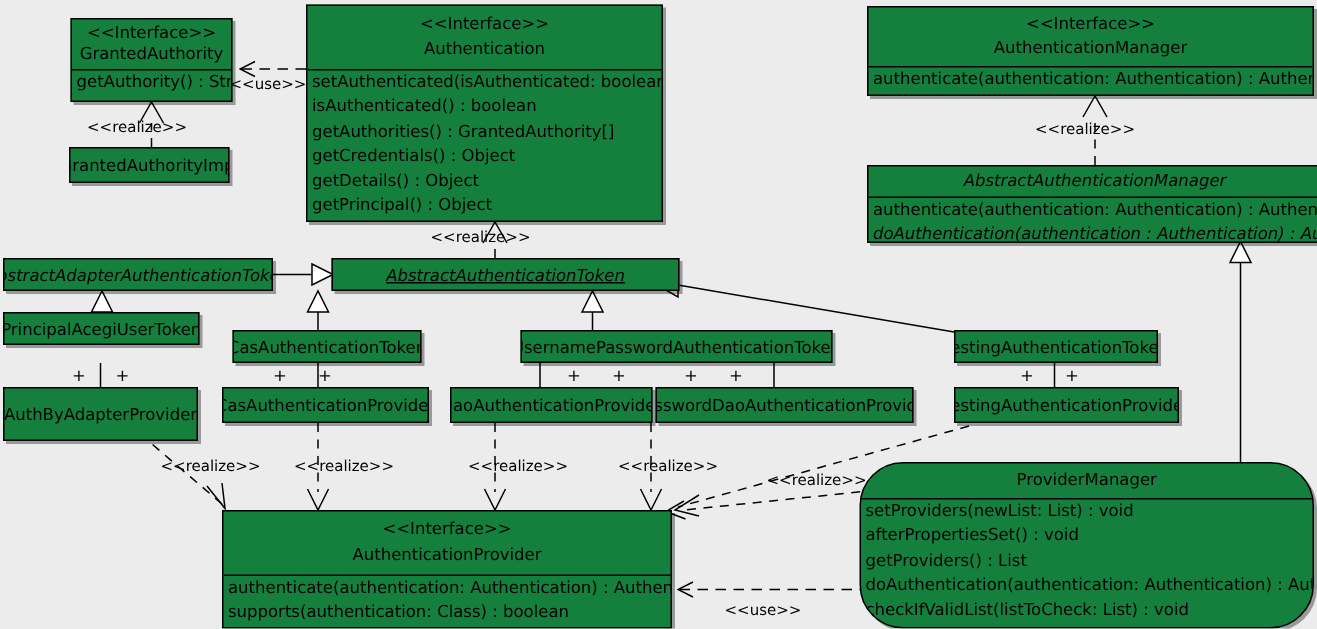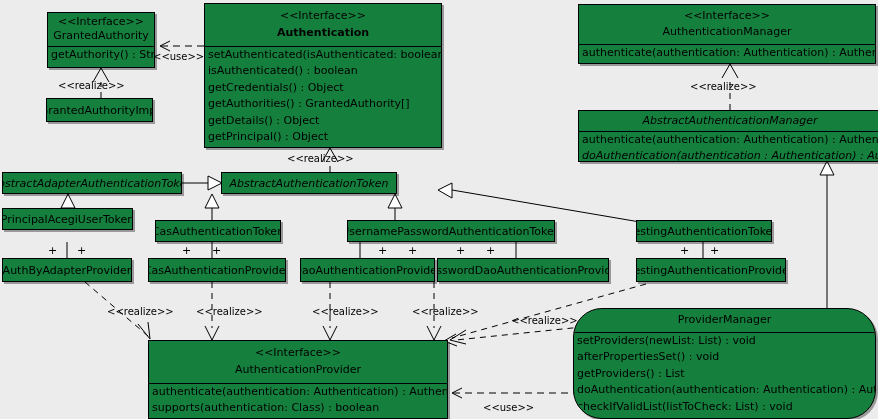--- a/index.html
+++ b/index.html
@@ -161,27 +161,27 @@
     </div>
   </div>
 
   <div class="box simple" style="left:46px;top:98px;width:107px;height:24px;">
     <span>GrantedAuthorityImpl</span>
   </div>
 
   <div class="box" style="left:204px;top:3px;width:238px;height:145px;">
     <div class="hdr" style="padding-top:5px;padding-bottom:6px;">
       <span class="stereo">&lt;&lt;Interface&gt;&gt;</span>
-      <span class="cname" style="margin-top:3px;font-weight:bold;">Authentication</span>
+      <span class="cname" style="margin-top:3px;">Authentication</span>
     </div>
     <div class="sep members">
       <div class="m">setAuthenticated(isAuthenticated: boolean) : void</div>
       <div class="m">isAuthenticated() : boolean</div>
+      <div class="m">getAuthorities() : GrantedAuthority[]</div>
       <div class="m">getCredentials() : Object</div>
-      <div class="m">getAuthorities() : GrantedAuthority[]</div>
       <div class="m">getDetails() : Object</div>
       <div class="m">getPrincipal() : Object</div>
     </div>
   </div>
 
   <div class="box" style="left:578px;top:4px;width:298px;height:60px;">
     <div class="hdr" style="padding-top:4px;padding-bottom:5px;">
       <span class="stereo">&lt;&lt;Interface&gt;&gt;</span>
       <span class="cname" style="margin-top:2px;">AuthenticationManager</span>
     </div>
@@ -197,21 +197,21 @@
     <div class="sep members">
       <div class="m">authenticate(authentication: Authentication) : Authentication</div>
       <div class="m it">doAuthentication(authentication : Authentication) : Authentication</div>
     </div>
   </div>
 
   <div class="box simple" style="left:2px;top:172px;width:180px;height:22px;">
     <span class="italic">AbstractAdapterAuthenticationToken</span>
   </div>
 
-  <div class="box simple" style="left:221px;top:172px;width:176px;height:22px;">
+  <div class="box simple" style="left:221px;top:172px;width:232px;height:22px;text-decoration:underline;">
     <span class="italic">AbstractAuthenticationToken</span>
   </div>
 
   <div class="box simple" style="left:2px;top:208px;width:131px;height:22px;">
     <span>PrincipalAcegiUserToken</span>
   </div>
 
   <div class="box simple" style="left:155px;top:220px;width:126px;height:22px;">
     <span>CasAuthenticationToken</span>
   </div>
@@ -228,21 +228,21 @@
   <div class="plus" style="left:77px;top:245px;">+</div>
   <div class="plus" style="left:182px;top:245px;">+</div>
   <div class="plus" style="left:212px;top:245px;">+</div>
   <div class="plus" style="left:378px;top:245px;">+</div>
   <div class="plus" style="left:408px;top:245px;">+</div>
   <div class="plus" style="left:456px;top:245px;">+</div>
   <div class="plus" style="left:486px;top:245px;">+</div>
   <div class="plus" style="left:680px;top:245px;">+</div>
   <div class="plus" style="left:710px;top:245px;">+</div>
 
-  <div class="box simple" style="left:2px;top:258px;width:130px;height:24px;">
+  <div class="box simple" style="left:2px;top:258px;width:130px;height:36px;">
     <span>AuthByAdapterProvider</span>
   </div>
 
   <div class="box simple" style="left:148px;top:258px;width:138px;height:24px;">
     <span>CasAuthenticationProvider</span>
   </div>
 
   <div class="box simple" style="left:300px;top:258px;width:135px;height:24px;">
     <span>DaoAuthenticationProvider</span>
   </div>

